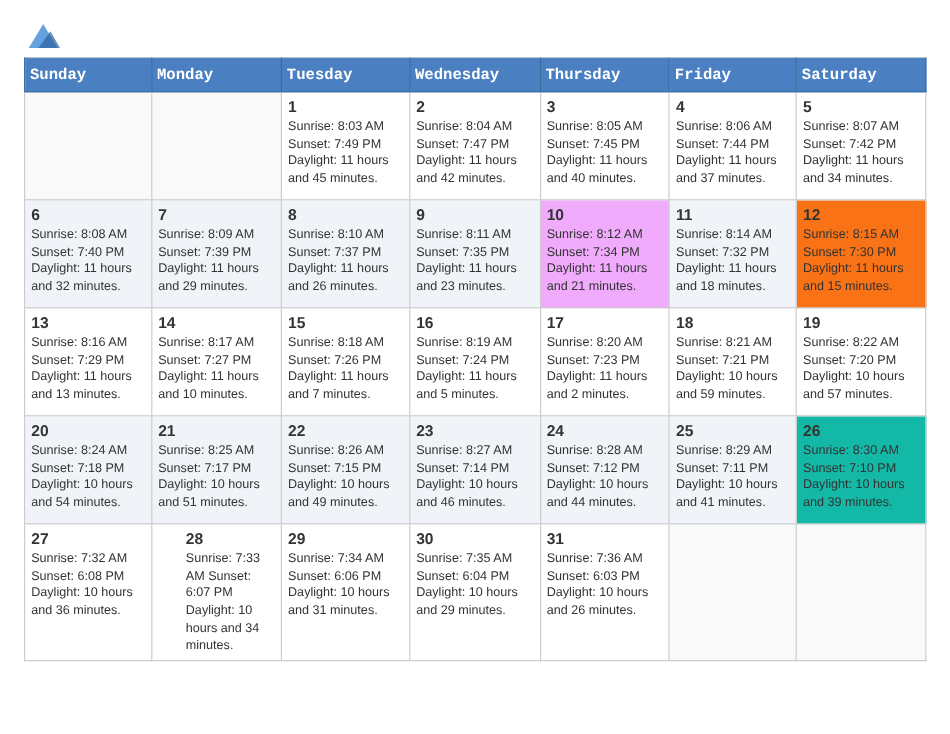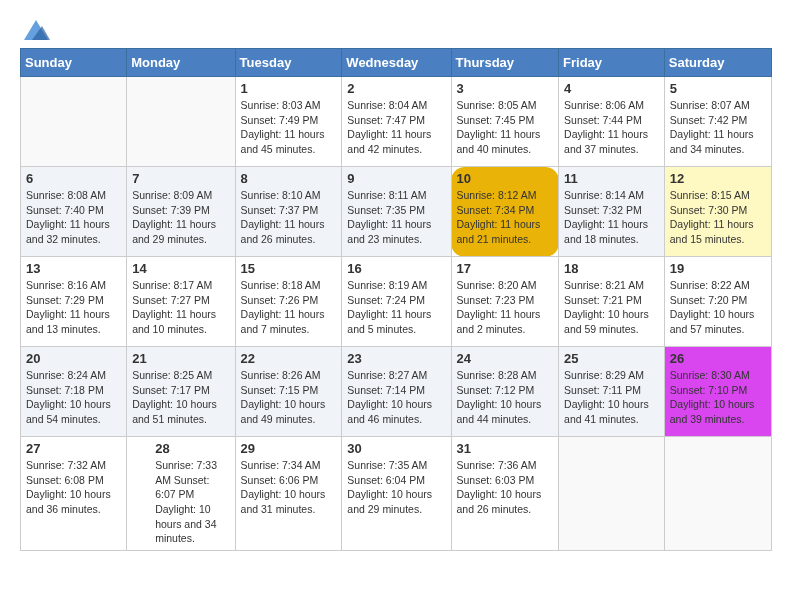--- a/index.html
+++ b/index.html
@@ -56,20 +56,21 @@
       font-size: 11px;
     }
     .calendar-table th {
       background-color: #4a7fc1;
       color: #fff;
       padding: 6px 4px;
       text-align: left;
       font-size: 13px;
       font-weight: bold;
       border: 1px solid #3a6fa0;
+      font-family: Liberation Mono, monospace;
     }
     .calendar-table td {
       border: 1px solid #ccc;
       vertical-align: top;
       padding: 4px 5px;
       height: 90px;
       width: 113px;
       background: #fff;
     }
     .calendar-table tr:nth-child(even) td {
@@ -182,33 +183,33 @@
             <div class="day-info">Sunrise: 8:10 AM
 Sunset: 7:37 PM
 Daylight: 11 hours and 26 minutes.</div>
           </td>
           <td style="background: rgb(240, 244, 248);">
             <span class="day-number">9</span>
             <div class="day-info">Sunrise: 8:11 AM
 Sunset: 7:35 PM
 Daylight: 11 hours and 23 minutes.</div>
           </td>
-          <td style="background: #eab308; border-radius: 14px;">
+          <td style="background: #f0abfc;">
             <span class="day-number">10</span>
             <div class="day-info">Sunrise: 8:12 AM
 Sunset: 7:34 PM
 Daylight: 11 hours and 21 minutes.</div>
           </td>
           <td style="background: rgb(240, 244, 248);">
             <span class="day-number">11</span>
             <div class="day-info">Sunrise: 8:14 AM
 Sunset: 7:32 PM
 Daylight: 11 hours and 18 minutes.</div>
           </td>
-          <td style="background: #fef9c3;">
+          <td style="background: #f97316;">
             <span class="day-number">12</span>
             <div class="day-info">Sunrise: 8:15 AM
 Sunset: 7:30 PM
 Daylight: 11 hours and 15 minutes.</div>
           </td>
         </tr>
         <tr>
           <td style="background: rgb(255, 255, 255); margin-left: 10px;">
             <span class="day-number">13</span>
             <div class="day-info">Sunrise: 8:16 AM
@@ -282,21 +283,21 @@
             <div class="day-info">Sunrise: 8:28 AM
 Sunset: 7:12 PM
 Daylight: 10 hours and 44 minutes.</div>
           </td>
           <td style="background: rgb(240, 244, 248);">
             <span class="day-number">25</span>
             <div class="day-info">Sunrise: 8:29 AM
 Sunset: 7:11 PM
 Daylight: 10 hours and 41 minutes.</div>
           </td>
-          <td style="background: #d946ef;">
+          <td style="background: #14b8a6;">
             <span class="day-number">26</span>
             <div class="day-info">Sunrise: 8:30 AM
 Sunset: 7:10 PM
 Daylight: 10 hours and 39 minutes.</div>
           </td>
         </tr>
         <tr>
           <td style="background: rgb(255, 255, 255);">
             <span class="day-number">27</span>
             <div class="day-info">Sunrise: 7:32 AM

